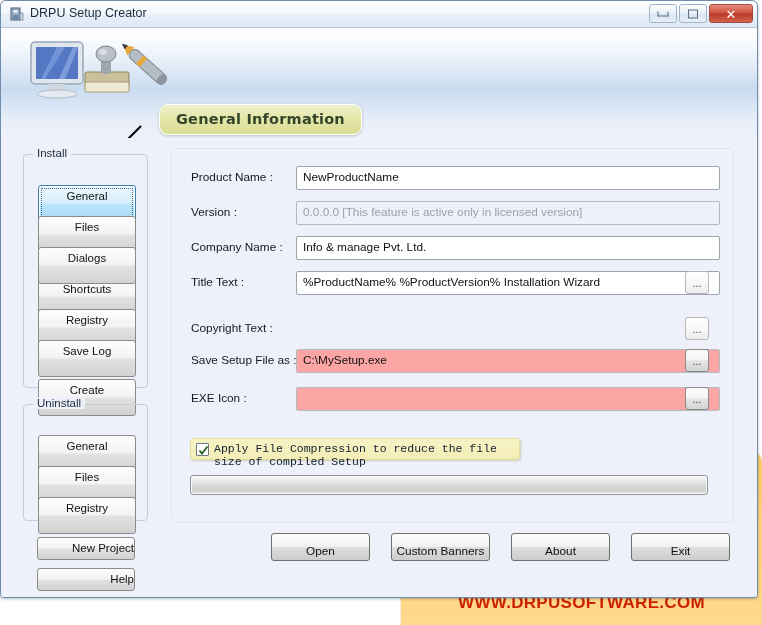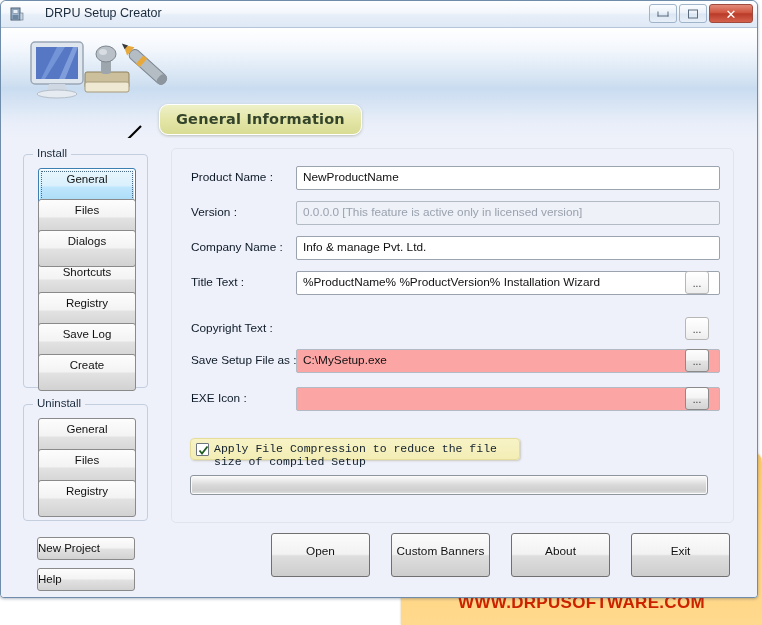--- a/index.html
+++ b/index.html
@@ -42,21 +42,21 @@
   .titlebar {
     position: relative; height: 27px;
     background: linear-gradient(to bottom,#fdfeff 0%, #f3f7fc 45%, #e6eef8 55%, #dfe9f6 100%);
     border-bottom: 1px solid #b6c6da;
     border-radius: 5px 5px 0 0;
   }
   .title-icon {
     position: absolute; left: 8px; top: 6px; width: 15px; height: 15px;
   }
   .title-text {
-    position: absolute; left: 44px; top: 5px;
+    position: absolute; left: 29px; top: 5px;
     font-size: 12.5px; color: #1a2b3d;
   }
   .win-buttons { position: absolute; right: 4px; top: 3px; display: flex; gap: 2px; }
   .wbtn {
     width: 28px; height: 19px;
     border: 1px solid #9fb3c9;
     border-radius: 3px;
     background: linear-gradient(to bottom,#fbfdff 0%,#eaf1f9 48%,#dbe6f3 52%,#e7eff8 100%);
     position: relative;
   }
@@ -114,35 +114,36 @@
   #install-group { left: 22px; top: 16px; width: 125px; height: 234px; }
   #uninstall-group { left: 22px; top: 266px; width: 125px; height: 117px; }
 
   .sbtn {
     position: absolute; left: 14px; width: 98px; height: 37px;
     border: 1px solid #8a8a8a; border-radius: 3px;
     background: linear-gradient(to bottom,#fdfdfd 0%,#f3f3f3 48%,#e2e2e2 52%,#d2d2d2 100%);
     font-size: 11.5px; color: #111; text-align: center; line-height: 21px;
     cursor: default;
     font-family: "Liberation Sans", sans-serif;
+    margin-top: 17px;
   }
   .sbtn.focused {
     border: 1px solid #3c7fb1;
     background: linear-gradient(to bottom,#eaf6fd 0%,#d9f0fc 48%,#bee6fd 52%,#a7d9f5 100%);
     box-shadow: inset 0 0 0 1px #fff;
   }
   .sbtn.focused::after {
     content:""; position: absolute; left: 2px; top: 2px; right: 2px; bottom: 2px;
     border: 1px dotted #4b6a86;
   }
   .lone-btn {
     position: absolute; left: 36px; width: 98px; height: 23px;
     border: 1px solid #8a8a8a; border-radius: 3px;
     background: linear-gradient(to bottom,#fdfdfd 0%,#f3f3f3 48%,#e2e2e2 52%,#d2d2d2 100%);
-    font-size: 11.5px; color: #111; text-align: left; line-height: 21px;
+    font-size: 11.5px; color: #111; text-align: right; line-height: 21px;
     cursor: default;
   }
 
   
   #right-panel {
     position: absolute; left: 170px; top: 10px; width: 563px; height: 375px;
     border: 1px solid #dfe4ee; border-radius: 5px;
     background: #eef1fa;
   }
   .frow { position: absolute; left: 0; width: 100%; height: 26px; }
@@ -194,21 +195,21 @@
   
   #progress {
     position: absolute; left: 18px; top: 326px; width: 518px; height: 20px;
     border: 1px solid #8f959d; border-radius: 3px;
     background: linear-gradient(to bottom,#fbfbfb 0%,#ededed 22%,#d9d9d9 50%,#cfcfcf 80%,#e3e3e3 100%);
     box-shadow: inset 0 0 0 1px #fafafa;
   }
 
   
   .bbtn {
-    position: absolute; top: 395px; width: 99px; height: 44px;
+    position: absolute; top: 395px; width: 99px; height: 28px;
     border: 1px solid #707070; border-radius: 3px;
     background: linear-gradient(to bottom,#fcfcfc 0%,#f2f2f2 48%,#dedede 52%,#cdcdcd 100%);
     font-size: 11.8px; color: #111; text-align: center; line-height: 34px;
     cursor: default;
   }
 </style>
 </head>
 <body>
 
 <div id="root">
@@ -285,21 +286,21 @@
     <div class="body">
 
       <div class="fieldset" id="install-group">
         <span class="legend">Install</span>
         <div class="sbtn focused" style="top:13px"><span>General</span></div>
         <div class="sbtn" style="top:44px">Files</div>
         <div class="sbtn" style="top:106px">Shortcuts</div>
         <div class="sbtn" style="top:75px">Dialogs</div>
         <div class="sbtn" style="top:137px">Registry</div>
         <div class="sbtn" style="top:168px">Save Log</div>
-        <div class="sbtn" style="top:199px">Create</div>
+        <div class="sbtn" style="top:207px">Create</div>
       </div>
 
       <div class="fieldset" id="uninstall-group">
         <span class="legend">Uninstall</span>
         <div class="sbtn" style="top:13px">General</div>
         <div class="sbtn" style="top:44px">Files</div>
         <div class="sbtn" style="top:75px">Registry</div>
       </div>
 
       <div class="lone-btn" style="top:399px">New Project</div>

